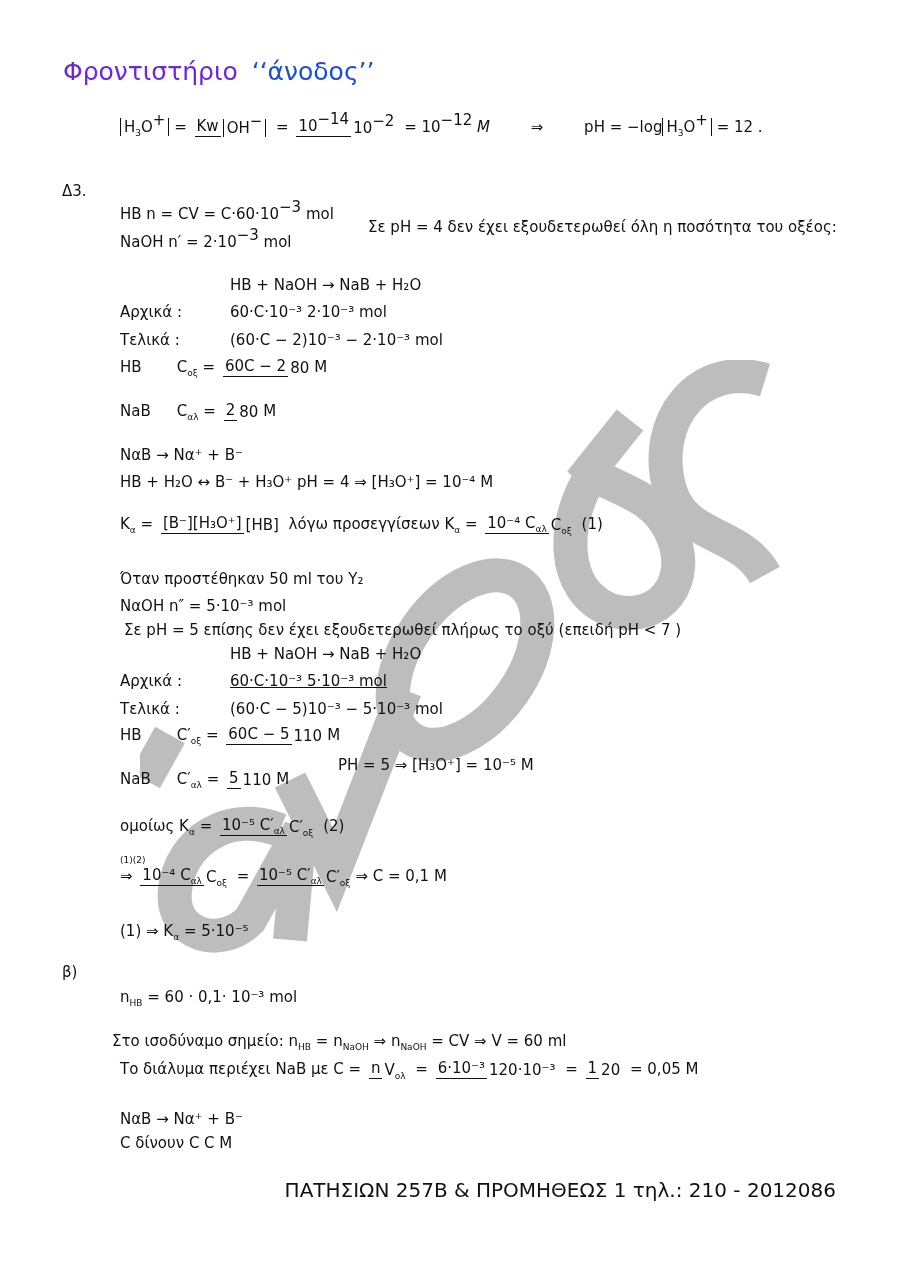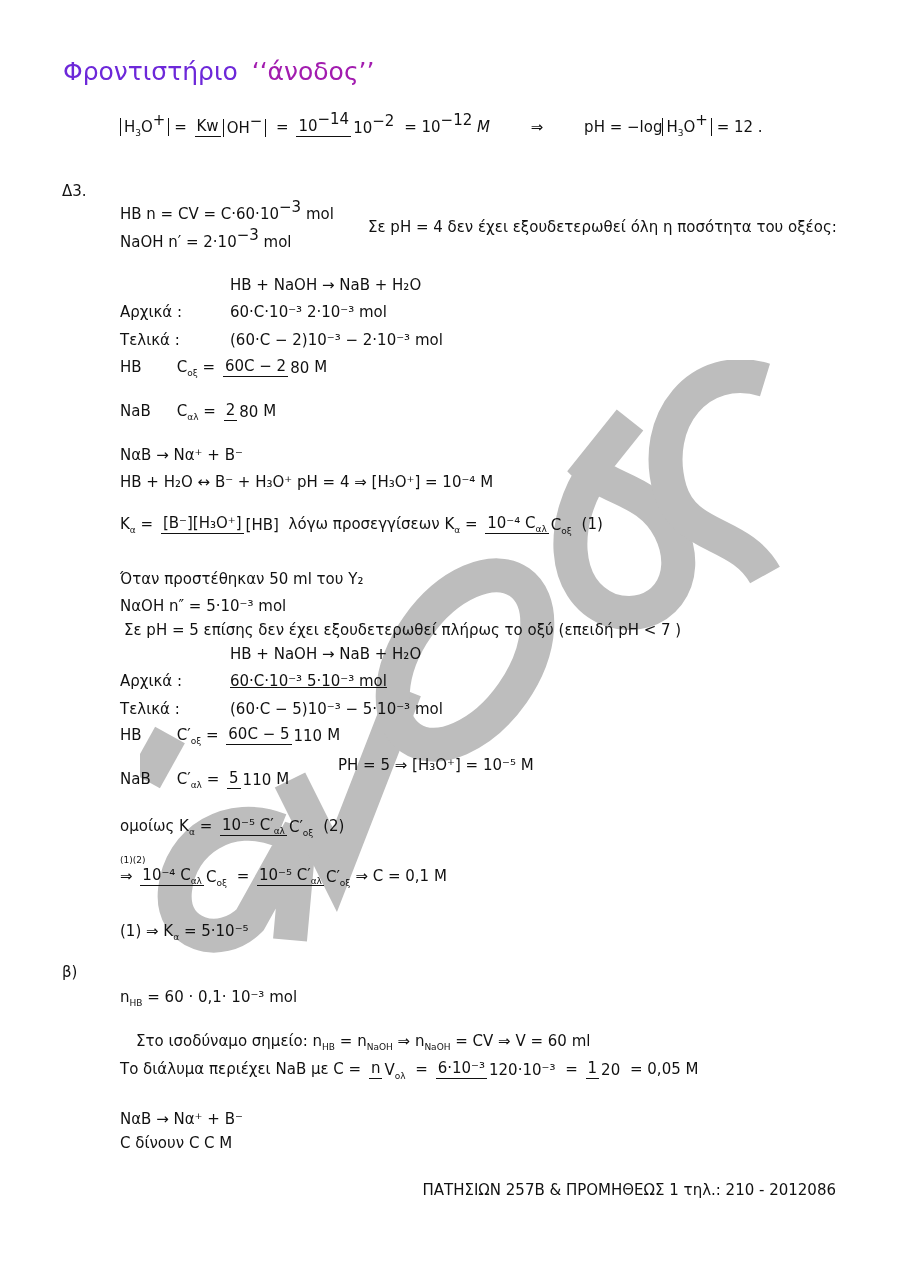--- a/index.html
+++ b/index.html
@@ -1,30 +1,30 @@
 <!DOCTYPE html>
 <html><head>
 <meta charset="utf-8">
 <style>
   html, body { margin:0; padding:0; background:#ffffff; }
   body { width:900px; height:1272px; position:relative; overflow:hidden;
          font-family:"DejaVu Sans", sans-serif; color:#111; font-size:15px; }
   .abs { position:absolute; white-space:nowrap; }
   .title { left:63px; top:57px; font-size:25px; font-family:"DejaVu Sans", sans-serif; }
   .title .blue { color:#6d28d9; }
-  .title .red { color:#a21caf; margin-left:14px; }
+  .title .red { color:#1d4ed8; margin-left:14px; }
   sup { font-size:15px; vertical-align:7px; line-height:0; }
   sub { font-size:9px; vertical-align:-4px; line-height:0; }
   .frac { display:inline-flex; flex-direction:row; align-items:center; vertical-align:middle; margin:0 3px; }
   .frac .num { border-bottom:1.3px solid #111; padding:0 2px 1px; line-height:17px; }
   .frac .den { padding:1px 2px 0; line-height:17px; }
   .bx { border-left:1.5px solid #111; border-right:1.5px solid #111; padding:0 3px; display:inline-block; line-height:18px; }
   .watermark { position:absolute; left:140px; top:360px; width:660px; height:600px; pointer-events:none; z-index:0; }
   .content { position:relative; z-index:1; }
-  .footer { right:64px; top:1180px; font-size:15px; text-align:right; line-height:20px; }
+  .footer { right:64px; top:1180px; font-size:20px; text-align:right; line-height:20px; }
   .footer a { color:#1f2fd0; text-decoration:underline; margin-left:14px; }
 </style>
 </head>
 <body>
 
 <svg class="watermark" viewBox="0 0 660 600">
   <g fill="none" stroke="#bdbdbd" stroke-width="34" stroke-linecap="butt">
 
     <line x1="30" y1="375" x2="5" y2="420"></line>
 
@@ -160,21 +160,21 @@
   </div>
 
   <div class="abs" style="left:120px; top:922px;">
     <span>(1) ⇒ K</span><sub>α</sub><span> = 5·10⁻⁵</span>
   </div>
 
   <div class="abs" style="left:62px; top:963px;">β)</div>
   <div class="abs" style="left:120px; top:988px;">
     n<sub>HB</sub> <span>= 60 · 0,1· 10⁻³  mol</span>
   </div>
-  <div class="abs" style="left:136px; top:1032px;">
+  <div class="abs" style="left:112px; top:1032px;">
     <span>Στο ισοδύναμο σημείο:</span> n<sub>HB</sub> <span>= n</span><sub>NaOH</sub> <span>⇒ n</span><sub>NaOH</sub> <span>= CV ⇒ V = 60 ml</span>
   </div>
   <div class="abs" style="left:120px; top:1060px;">
     <span>Το διάλυμα περιέχει NaB με C =</span>
     <span class="frac">
         <span class="num">n</span>
         <span class="den"><span>V</span><sub>ολ</sub></span>
       </span> =
     <span class="frac">
         <span class="num">6·10⁻³</span>

